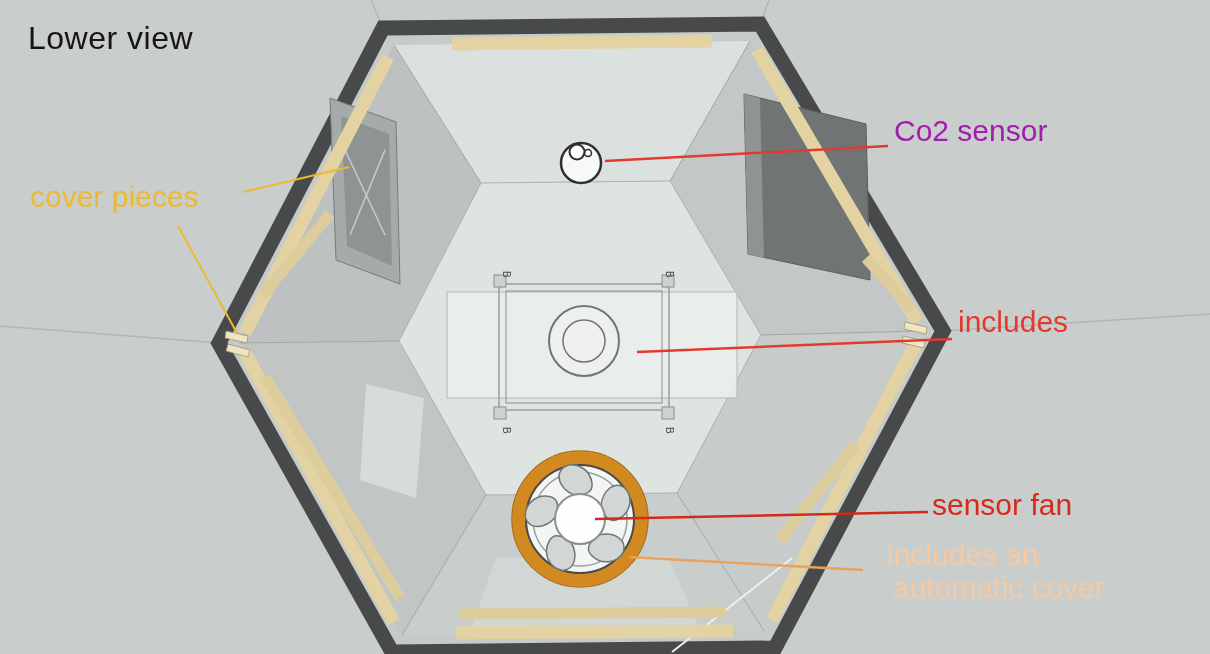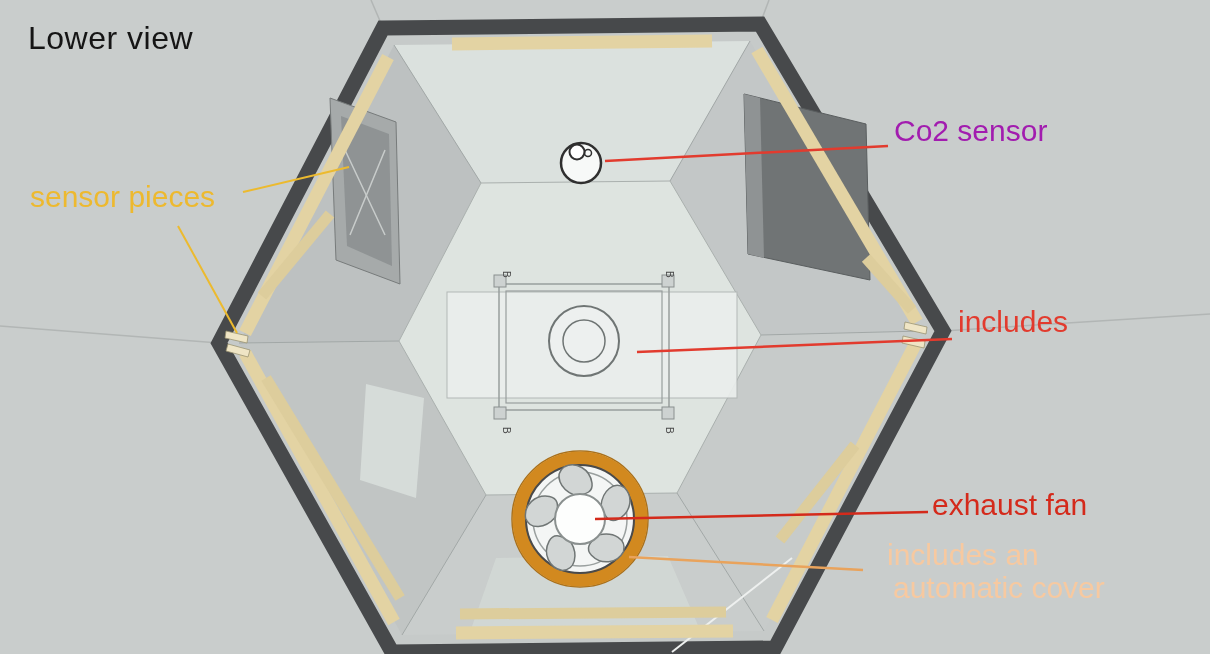--- a/index.html
+++ b/index.html
@@ -138,22 +138,22 @@
       <line x1="243" y1="192" x2="349" y2="167" stroke="#ecba2e" stroke-width="2"></line>
       <line x1="178" y1="226" x2="237" y2="333" stroke="#ecba2e" stroke-width="2"></line>
       <line x1="605" y1="161" x2="888" y2="146" stroke="#e23b2e" stroke-width="2.5"></line>
       <line x1="637" y1="352" x2="952" y2="339" stroke="#e23b2e" stroke-width="2.5"></line>
       <line x1="595" y1="519" x2="928" y2="512" stroke="#d42a1b" stroke-width="2.5"></line>
       <line x1="629" y1="557" x2="863" y2="570" stroke="#e9a35c" stroke-width="2.5"></line>
     </g>
   </svg>
 
   <div class="label label-lower-view">Lower view</div>
-  <div class="label label-union">sensor pieces</div>
+  <div class="label label-union">cover pieces</div>
   <div class="label label-co2">Co2 sensor</div>
   <div class="label label-projector">includes</div>
-  <div class="label label-exhaust">exhaust fan</div>
+  <div class="label label-exhaust">sensor fan</div>
   <div class="label label-cover">
     <span class="line1">includes an</span>
     <span class="line2">automatic cover</span>
   </div>
 
 </div>
 
 </body></html>

